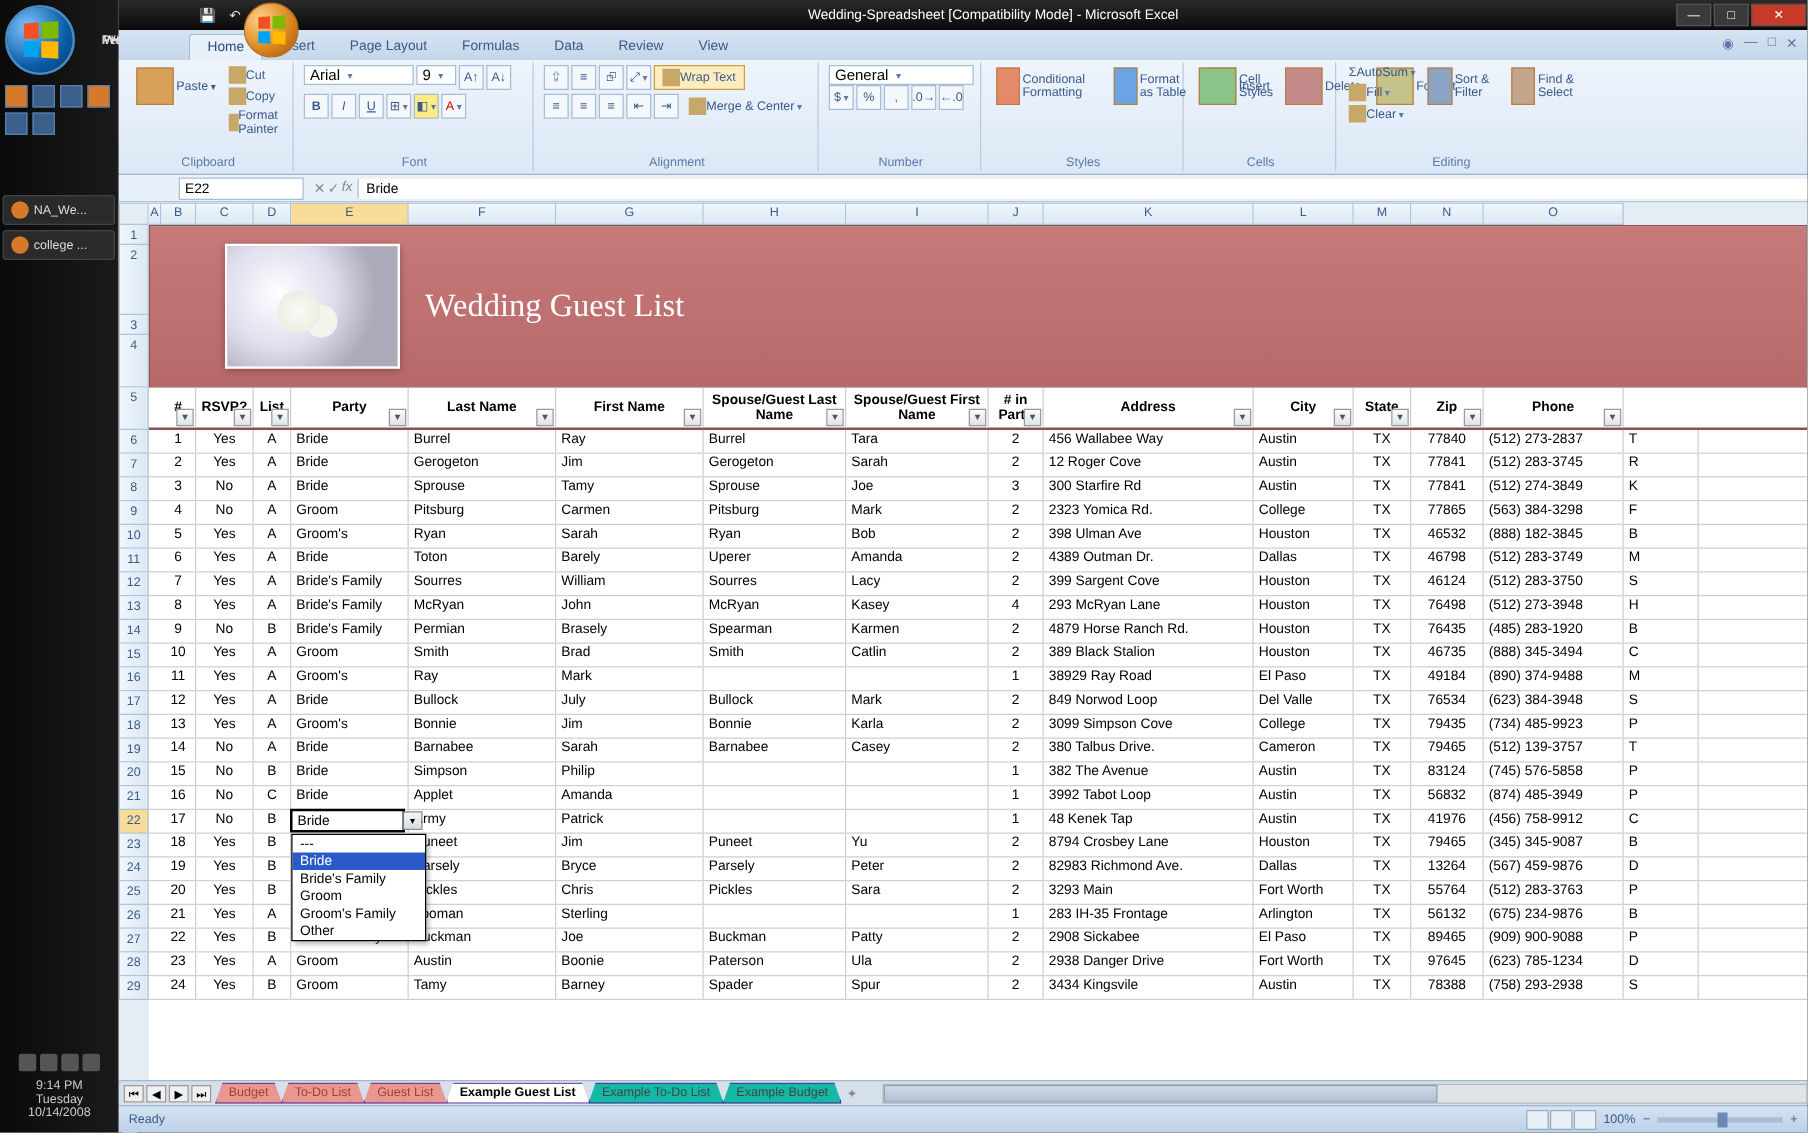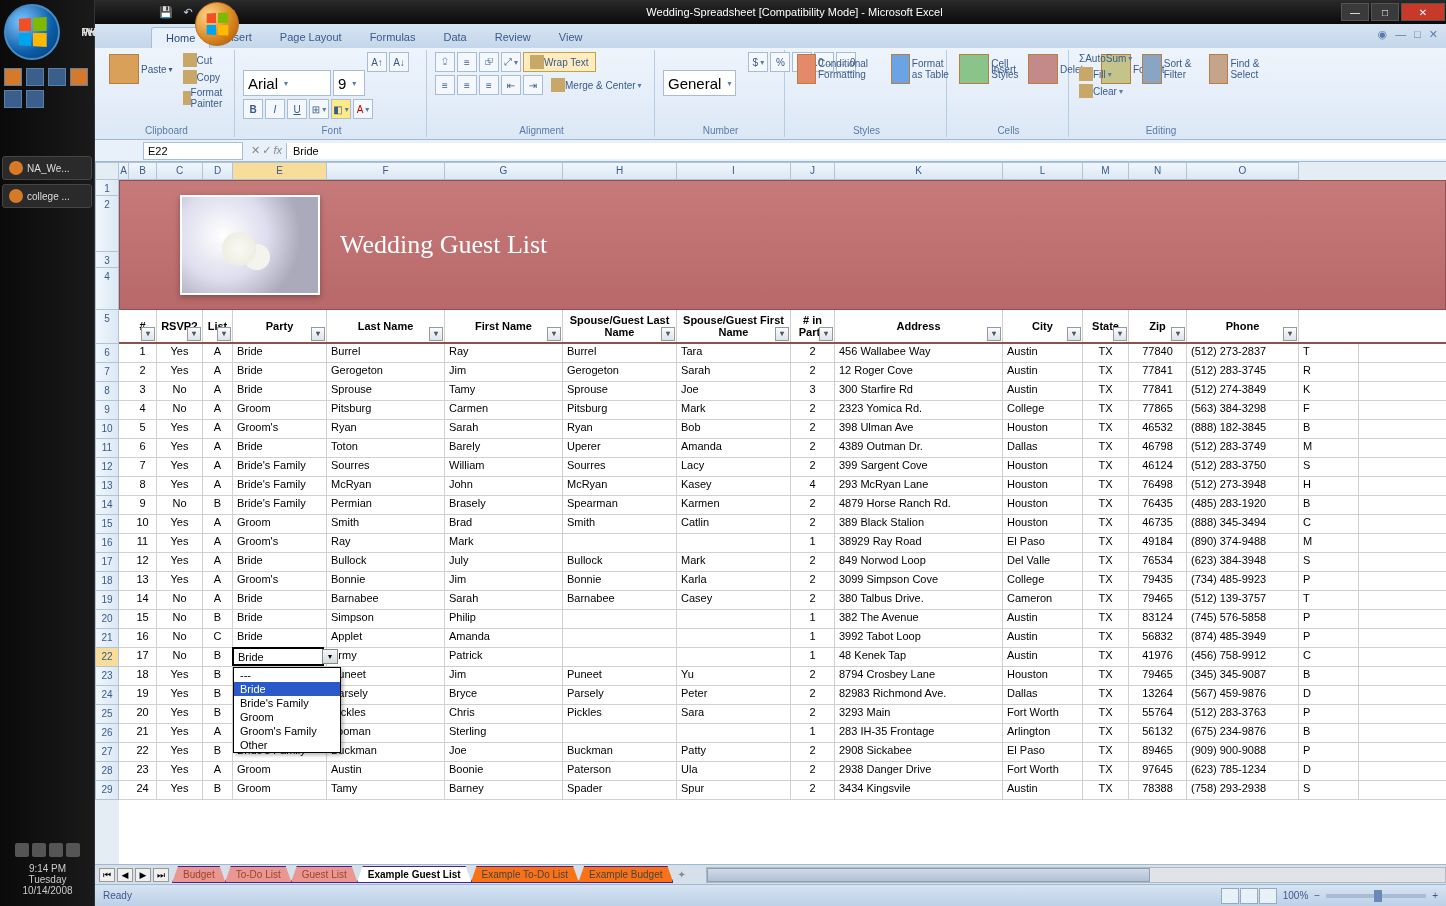--- a/index.html
+++ b/index.html
@@ -44,21 +44,21 @@
 .ribbon { height: 92px; background: linear-gradient(#eef4fc, #dce8f6); border-bottom: 1px solid #a0b8d0; display: flex; padding: 2px 4px; gap: 2px; font-size: 10px; }
 .rgroup { border-right: 1px solid #b8cce0; padding: 2px 6px; display: flex; flex-direction: column; position: relative; }
 .rgroup-label { position: absolute; bottom: 1px; left: 0; right: 0; text-align: center; color: #5a7aaa; font-size: 10px; }
 .rgroup-body { flex: 1; display: flex; align-items: flex-start; gap: 4px; }
 .rbtn-big { display: flex; align-items: center; padding: 2px 4px; color: #3a5a8a; gap: 2px; }
 .rbtn-big .ricon { width: 30px; height: 30px; background: #d8a058; border: 1px solid #b88040; }
 .rstack { display: flex; flex-direction: column; gap: 1px; }
 .rrow { display: flex; align-items: center; gap: 0; color: #3a5a8a; padding: 1px 2px; }
 .rrow .si { width: 14px; height: 14px; background: #c8a868; display: inline-block; }
 .rbtn-sm { width: 20px; height: 20px; border: 1px solid #a8bcd4; background: #f4f8fc; display: flex; align-items: center; justify-content: center; font-size: 10px; color: #3a5a8a; }
-.font-sel { height: 26px; border: 1px solid #a8bcd4; background: #fff; padding: 0 4px; font-size: 15px; display: flex; align-items: center; gap: 4px; margin-top: 18px; }
+.font-sel { height: 16px; border: 1px solid #a8bcd4; background: #fff; padding: 0 4px; font-size: 12px; display: flex; align-items: center; gap: 4px; }
 .dd-arrow::after { content: "▾"; font-size: 8px; color: #5a7aaa; margin-left: 2px; }
 
 
 .formula-bar { height: 22px; background: #e8f0fa; border-bottom: 1px solid #a0b8d0; display: flex; align-items: center; font-size: 11px; }
 .name-box { width: 100px; border: 1px solid #a8bcd4; background: #fff; padding: 2px 4px; margin: 0 4px 0 48px; }
 .fx-btns { display: flex; gap: 2px; padding: 0 4px; color: #888; }
 .fx-input { flex: 1; padding: 2px 6px; background: #fff; border-left: 1px solid #a8bcd4; }
 
 
 .grid-area { flex: 1; display: flex; background: #fff; overflow: hidden; position: relative; }
@@ -97,21 +97,21 @@
 .dd-list { position: absolute; border: 1px solid #000; background: #fff; font-size: 11px; z-index: 6; box-shadow: 2px 2px 4px rgba(0,0,0,.3); }
 .dd-list .dli { padding: 1px 6px; }
 .dd-list .dli.hl { background: #2a5aca; color: #fff; }
 
 
 .sheet-tabs { height: 20px; background: #d6e0ea; border-top: 1px solid #a0b8d0; display: flex; align-items: center; font-size: 10px; }
 .st-nav { display: flex; padding: 0 4px; gap: 2px; }
 .st-nav span { width: 16px; height: 14px; border: 1px solid #999; background: #f0f0f0; text-align: center; font-size: 9px; line-height: 12px; }
 .st-tab { padding: 2px 10px; background: #e89890; border: 1px solid #4c1d95; color: #a04030; margin-left: -1px; clip-path: polygon(6px 0, calc(100% - 6px) 0, 100% 100%, 0 100%); }
 .st-tab.active { background: #fff; color: #000; font-weight: bold; }
-.st-tab.plain { background: #f97316; color: #444; }
+.st-tab.plain { background: #14b8a6; color: #444; }
 .hscroll { flex: 1; margin-left: 20px; height: 16px; background: #e0e4e8; border: 1px solid #b0b8c0; position: relative; }
 .hscroll .thumb { position: absolute; left: 0; width: 60%; height: 100%; background: linear-gradient(#d0dae8, #b0c0d4); border: 1px solid #90a0b4; }
 
 
 .status-bar { height: 22px; background: linear-gradient(#d6e4f2, #bcd0e8); border-top: 1px solid #a0b8d0; display: flex; align-items: center; font-size: 10px; color: #3a5a8a; padding: 0 8px; justify-content: space-between; }
 .zoom { display: flex; align-items: center; gap: 6px; }
 .zoom .slider { width: 100px; height: 4px; background: #a8bcd4; position: relative; }
 .zoom .slider .sthumb { position: absolute; left: 48px; top: -4px; width: 8px; height: 12px; background: #6a8ab4; }
 .view-btns { display: flex; gap: 1px; }
 .view-btns span { width: 18px; height: 16px; border: 1px solid #9ab; background: #e8f0f8; }
@@ -289,21 +289,21 @@
           <div class="rbtn-sm">⇥</div>
           <div class="rrow dd-arrow" style="padding:2px 6px">
               <span class="si"></span>
               <span>Merge &amp; Center</span>
             </div>
         </div>
       </div>
       <div class="rgroup-label">Alignment</div>
     </div>
     <div class="rgroup" style="width:128px">
-      <div class="rgroup-body" style="flex-direction:row;gap:12px">
+      <div class="rgroup-body" style="flex-direction:column;gap:0">
         <div class="font-sel dd-arrow" style="width:116px">General</div>
         <div style="display:flex;gap:2px">
           <div class="rbtn-sm dd-arrow">$</div>
           <div class="rbtn-sm">%</div>
           <div class="rbtn-sm">,</div>
           <div class="rbtn-sm">.0→</div>
           <div class="rbtn-sm">←.0</div>
         </div>
       </div>
       <div class="rgroup-label">Number</div>

